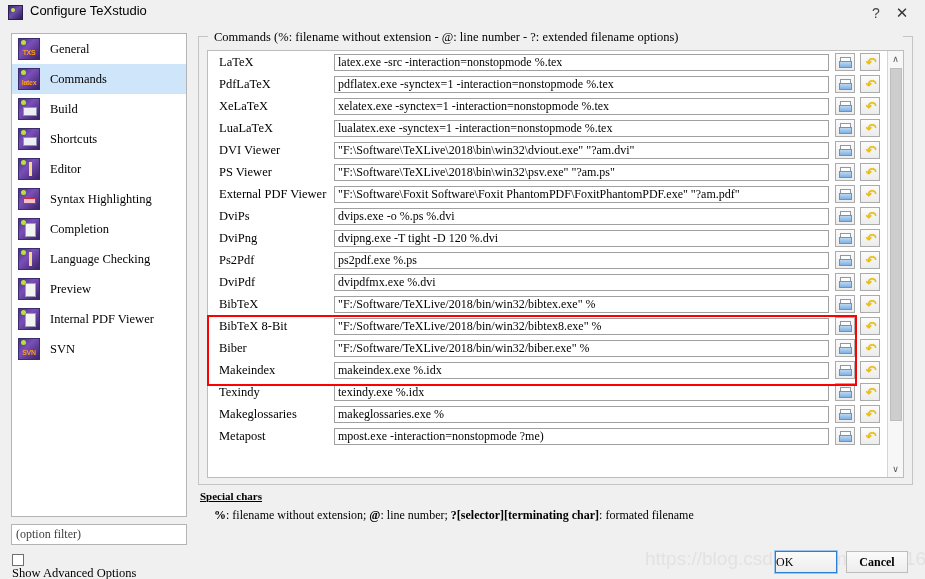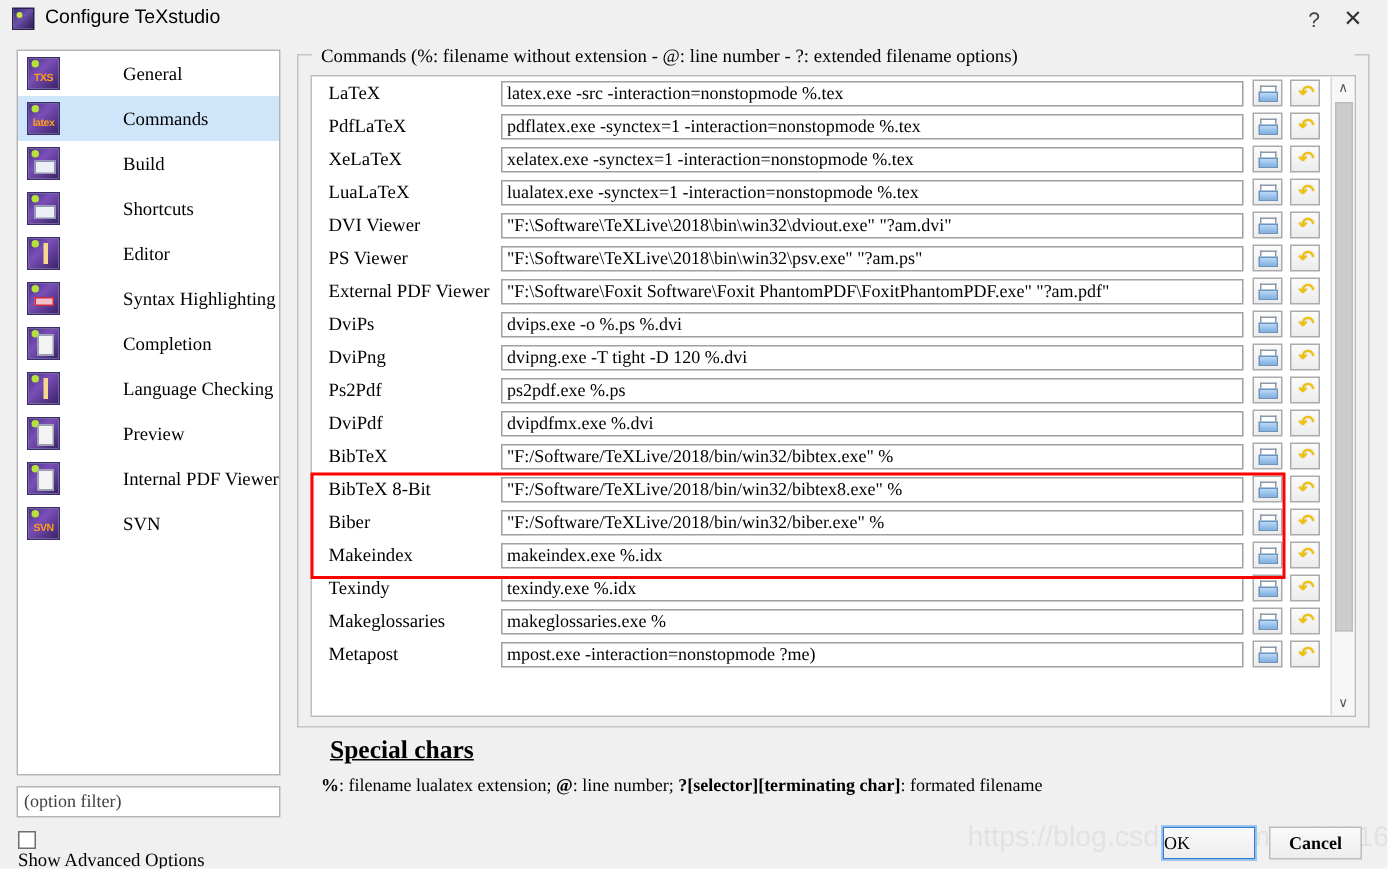--- a/index.html
+++ b/index.html
@@ -43,21 +43,21 @@
   }
 
   
   #sidebar{
     position:absolute;left:11px;top:33px;width:176px;height:484px;
     background:#ffffff;border:1px solid #b4b4b4;box-sizing:border-box;
     overflow:hidden;
   }
   .side-item{
     position:relative;height:30px;display:flex;align-items:center;
-    padding-left:6px;box-sizing:border-box;cursor:default;gap:32px;
+    padding-left:6px;box-sizing:border-box;cursor:default;
   }
   .side-item.selected{background:#cfe6fa;}
   .side-ico{
     width:22px;height:22px;flex:0 0 22px;margin-right:10px;
     border:1px solid #3a2c6e;box-sizing:border-box;position:relative;
     background:linear-gradient(135deg,#4b2f88 0%,#7a4fb8 40%,#3a2366 100%);
     overflow:hidden;
   }
   .side-ico::before{
     content:"";position:absolute;left:2px;top:1px;width:5px;height:5px;
@@ -195,23 +195,22 @@
     position:absolute;left:2px;top:17px;width:12px;height:353px;
     background:#cdcdcd;border:1px solid #bdbdbd;box-sizing:border-box;
     cursor:default;
   }
 
   
   #special{
     position:absolute;left:200px;top:490px;width:700px;
   }
   #special-title{
-    font-family:"Liberation Serif", serif;font-size:17px;font-weight:bold;
+    font-family:"Liberation Serif", serif;font-size:11px;font-weight:bold;
     text-decoration:underline;
-    margin-left:20px;
   }
   .sp-line{
     margin-top:6px;margin-left:14px;
     font-family:"Liberation Serif", serif;font-size:12px;
     white-space:nowrap;
   }
   .sp-line b{font-weight:bold;}
 
   
   #watermark{
@@ -568,19 +567,19 @@
     <div class="sb-arrow" id="sb-up">∧</div>
     <div id="sb-thumb"></div>
     <div class="sb-arrow" id="sb-down">∨</div>
   </div>
 </div>
 <div id="red-box"></div>
 
 <div id="special">
   <div id="special-title">Special chars</div>
   <div class="sp-line">
-    <b>%</b><span>: filename lualatex extension; </span><b>@</b><span>: line number; </span><b>?[selector][terminating char]</b><span>: formated filename</span>
+    <b>%</b><span>: filename without extension; </span><b>@</b><span>: line number; </span><b>?[selector][terminating char]</b><span>: formated filename</span>
   </div>
 </div>
 
 <div id="watermark">https://blog.csdn.net/qmat_39616953</div>
 <div id="ok-btn">OK</div>
 <div id="cancel-btn">Cancel</div>
 
 </body></html>

